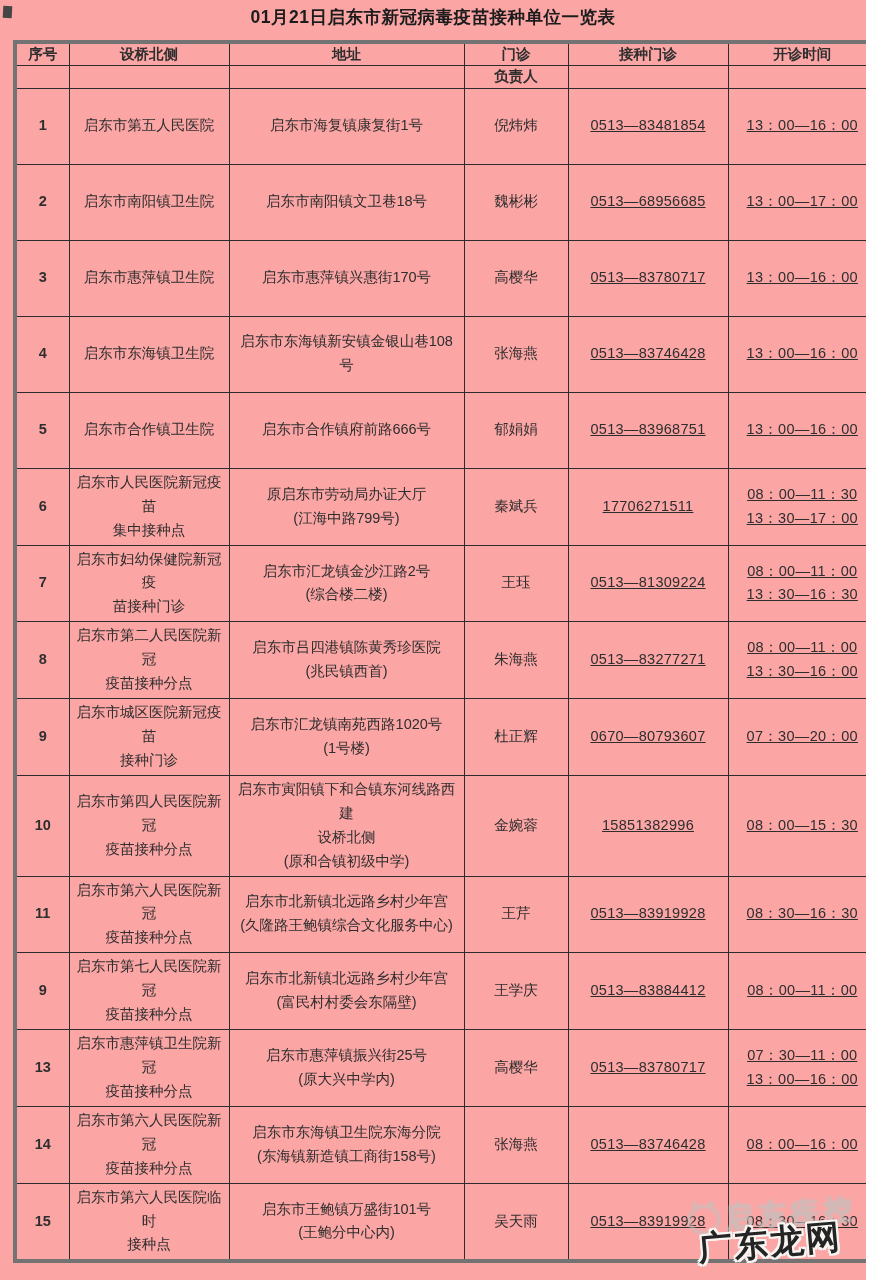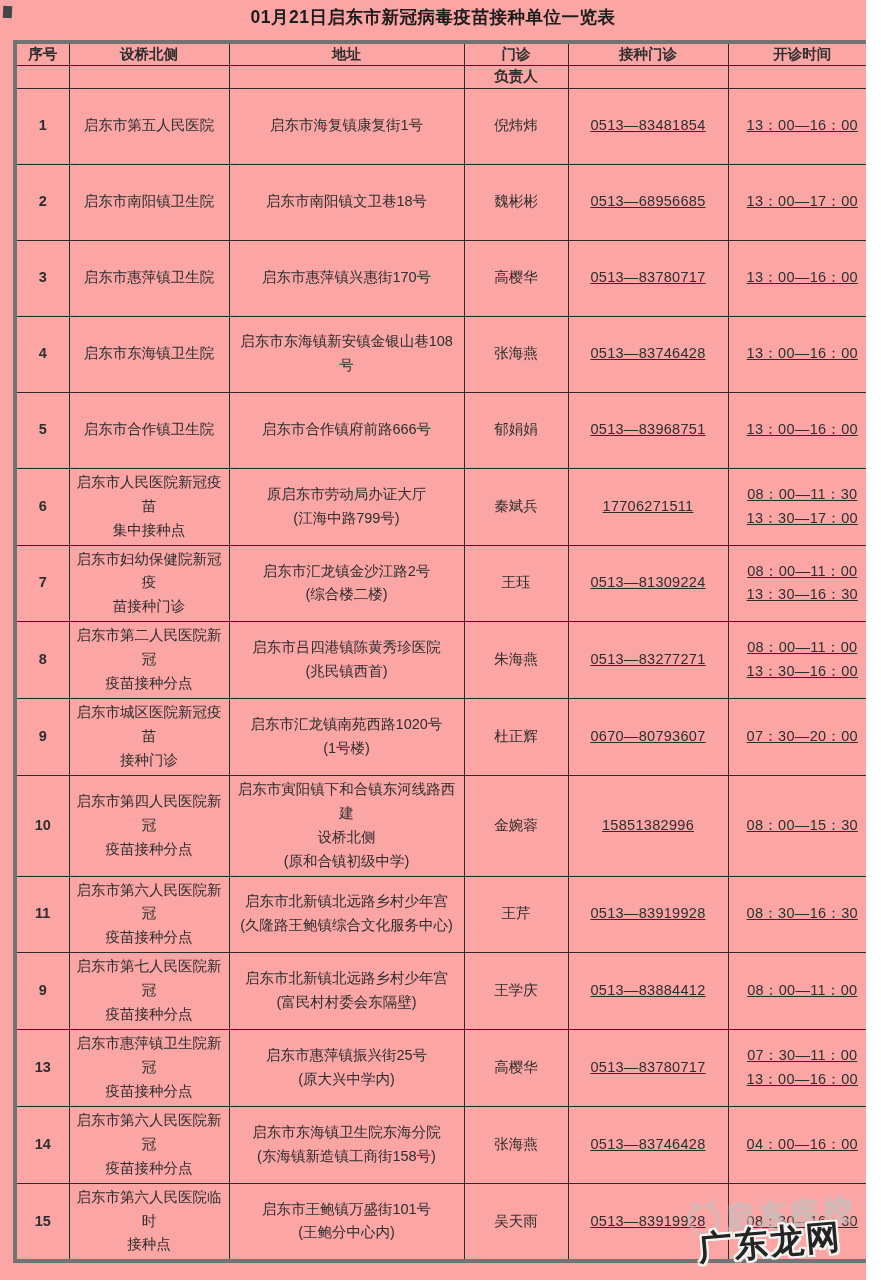--- a/index.html
+++ b/index.html
@@ -282,21 +282,21 @@
   </tr>
 
   <tr class="data-row">
     <td class="col-no">14</td>
     <td class="col-name">启东市第六人民医院新冠
 疫苗接种分点</td>
     <td class="col-addr">启东市东海镇卫生院东海分院
 (东海镇新造镇工商街158号)</td>
     <td class="col-person">张海燕</td>
     <td class="col-phone">0513—83746428</td>
-    <td class="col-time">04：00—16：00</td>
+    <td class="col-time">08：00—16：00</td>
   </tr>
 
   <tr class="data-row">
     <td class="col-no">15</td>
     <td class="col-name">启东市第六人民医院临时
 接种点</td>
     <td class="col-addr">启东市王鲍镇万盛街101号
 (王鲍分中心内)</td>
     <td class="col-person">吴天雨</td>
     <td class="col-phone">0513—83919928</td>

